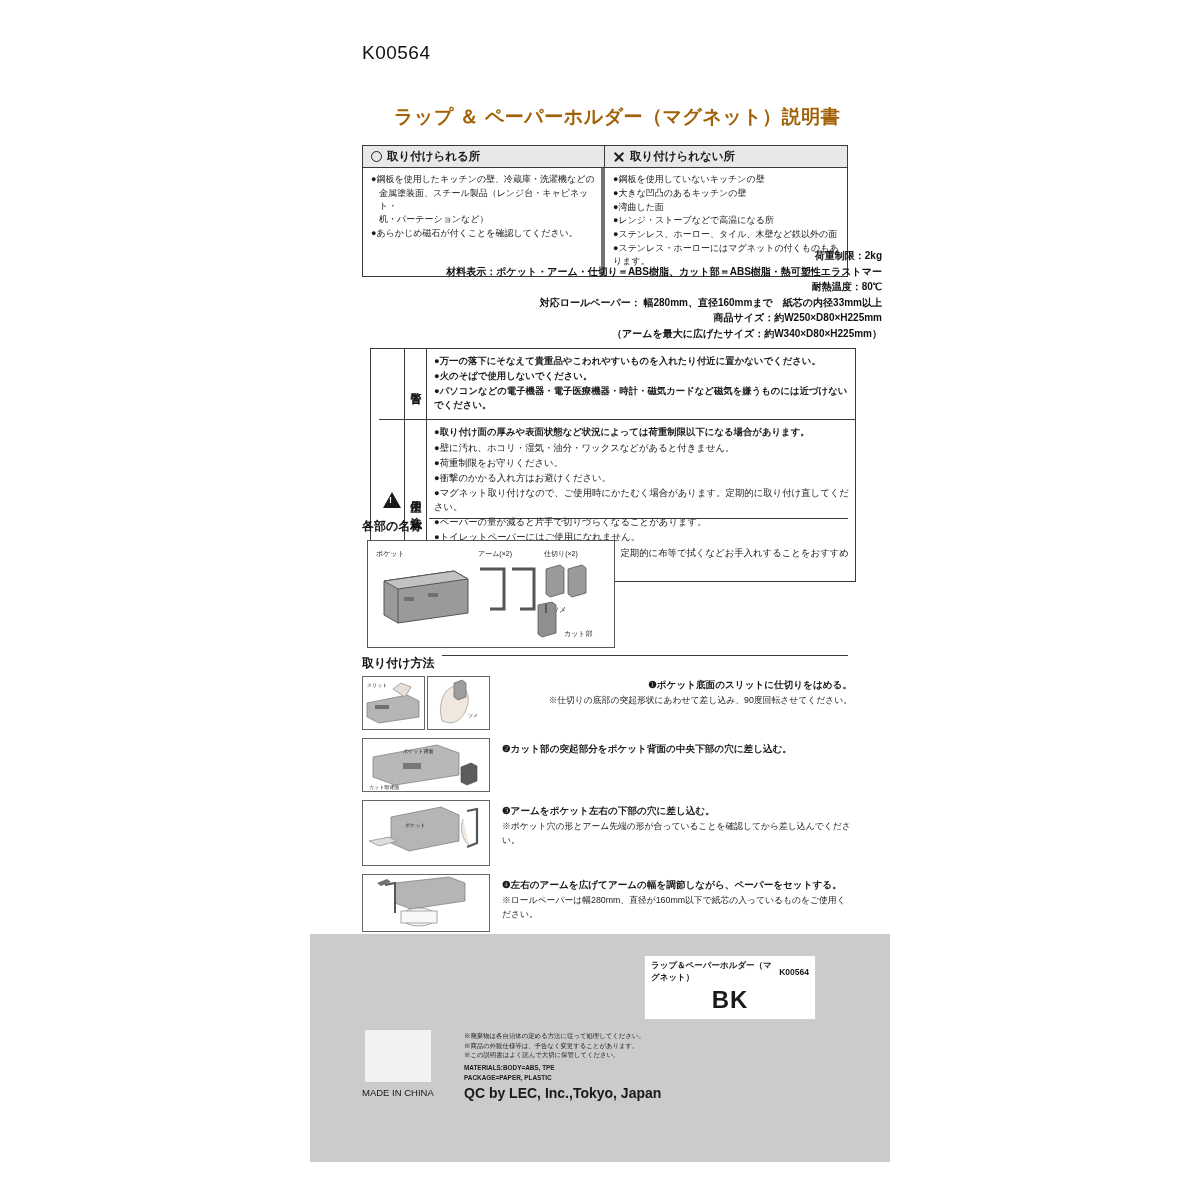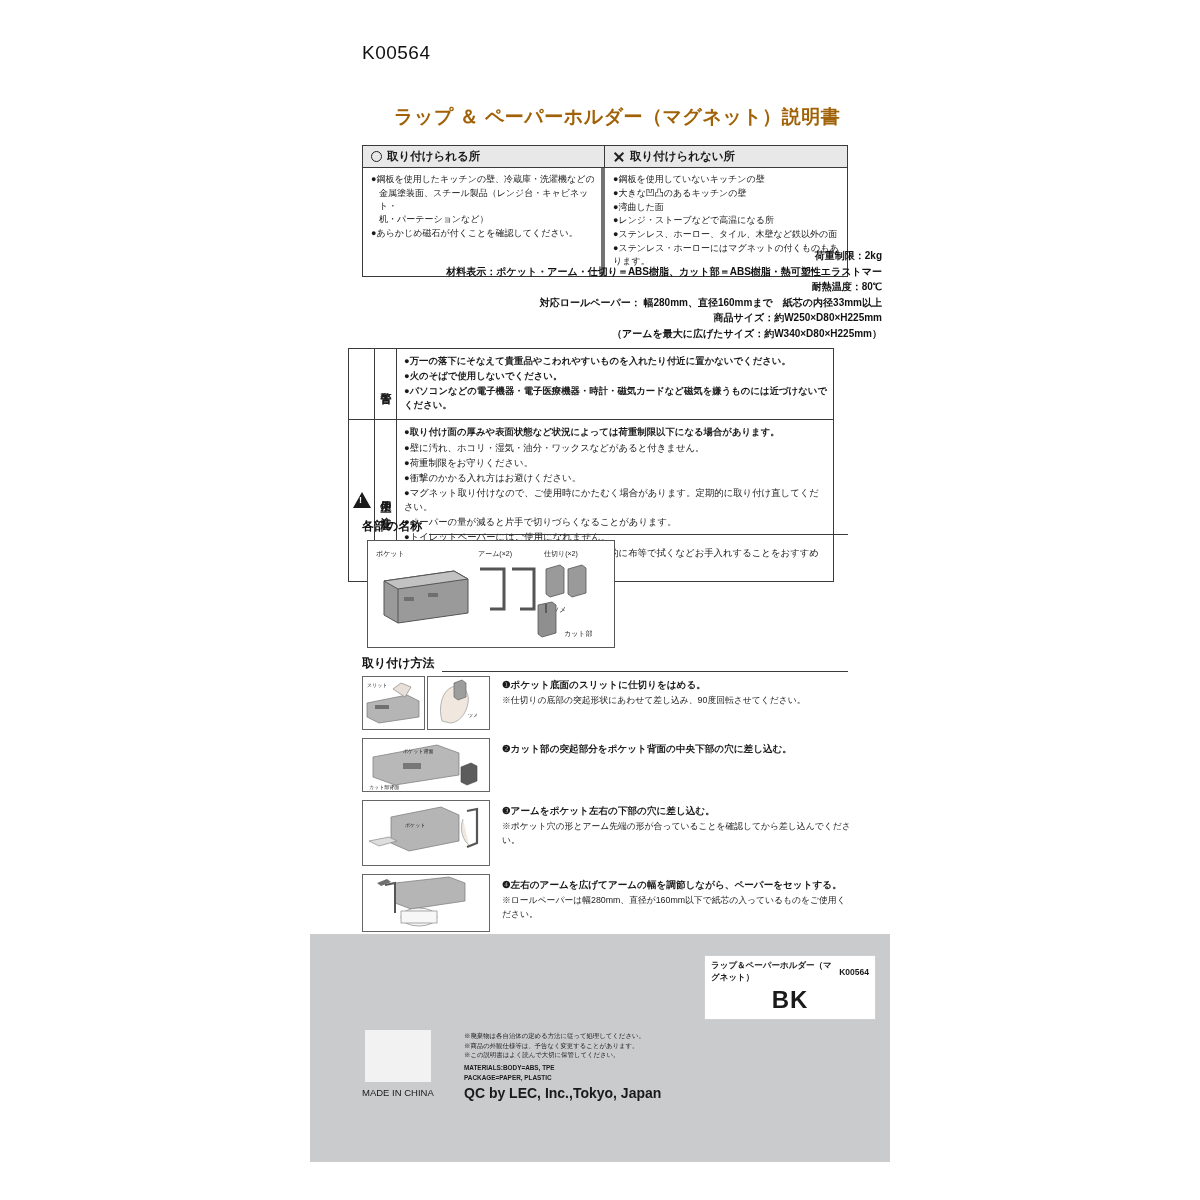--- a/index.html
+++ b/index.html
@@ -109,25 +109,26 @@
     line-height: 1.55;
     font-weight: bold;
     color: #111;
     text-align: right;
   }
   .spec div { white-space: nowrap; }
 
   
   .warn-table {
     position: absolute;
-    left: 348px;
+    left: 370px;
     top: 348px;
     width: 486px;
     border: 1px solid #3a3a3a;
     box-sizing: border-box;
+    padding-left: 8px;
   }
   .warn-row {
     display: flex;
   }
   .warn-row.top { border-bottom: 1px solid #3a3a3a; }
   .warn-icon-cell {
     width: 26px;
     border-right: 1px solid #3a3a3a;
     box-sizing: border-box;
     display: flex;
@@ -176,21 +177,21 @@
     line-height: 1;
   }
 
   
   .sec-head {
     position: absolute;
     font-size: 12px;
     font-weight: bold;
     color: #111;
     display: flex;
-    align-items: flex-end;
+    align-items: flex-start;
     width: 486px;
   }
   .sec-head .rule {
     flex: 1;
     height: 1px;
     background: #3a3a3a;
     margin-left: 7px;
   }
   .sec-parts { left: 362px; top: 518px; }
   .sec-install { left: 362px; top: 655px; }
@@ -243,21 +244,21 @@
   .footer {
     position: absolute;
     left: 310px;
     top: 934px;
     width: 580px;
     height: 228px;
     background: #c9cbcd;
   }
   .label-box {
     position: absolute;
-    left: 704px;
+    left: 644px;
     top: 955px;
     width: 172px;
     height: 65px;
     background: #ffffff;
     border: 1px solid #cfcfcf;
     box-sizing: border-box;
   }
   .label-top {
     display: flex;
     justify-content: space-between;
@@ -444,21 +445,21 @@
         <text x="4" y="10" font-size="5" fill="#222" font-family="Liberation Sans">スリット</text>
       </svg>
     </div>
     <div class="step-img half" style="left:65px; height:54px;">
       <svg width="61" height="52" viewBox="0 0 61 52">
         <path d="M14,44 C10,30 14,14 24,10 C34,6 42,14 40,26 C38,38 30,46 22,46 z" fill="#f0e7de" stroke="#999" stroke-width="0.7"></path>
         <polygon points="26,6 34,3 38,6 38,20 30,23 26,20" fill="#9d9d9d" stroke="#666" stroke-width="0.7"></polygon>
         <text x="40" y="40" font-size="5" fill="#222" font-family="Liberation Sans">ツメ</text>
       </svg>
     </div>
-    <div class="step-txt" style="top:2px;">
+    <div class="step-txt" style="top:2px;text-align:right;">
       <span class="hd">❶ポケット底面のスリットに仕切りをはめる。</span>
       <span class="note">※仕切りの底部の突起形状にあわせて差し込み、90度回転させてください。</span>
     </div>
   </div>
 
   <div class="step" style="top:738px;">
     <div class="step-img" style="height:54px;">
       <svg width="126" height="52" viewBox="0 0 126 52">
         <polygon points="10,18 74,6 96,14 96,36 32,46 10,38" fill="#b8b8b8" stroke="#777" stroke-width="0.7"></polygon>
         <rect x="40" y="24" width="18" height="6" fill="#777"></rect>

